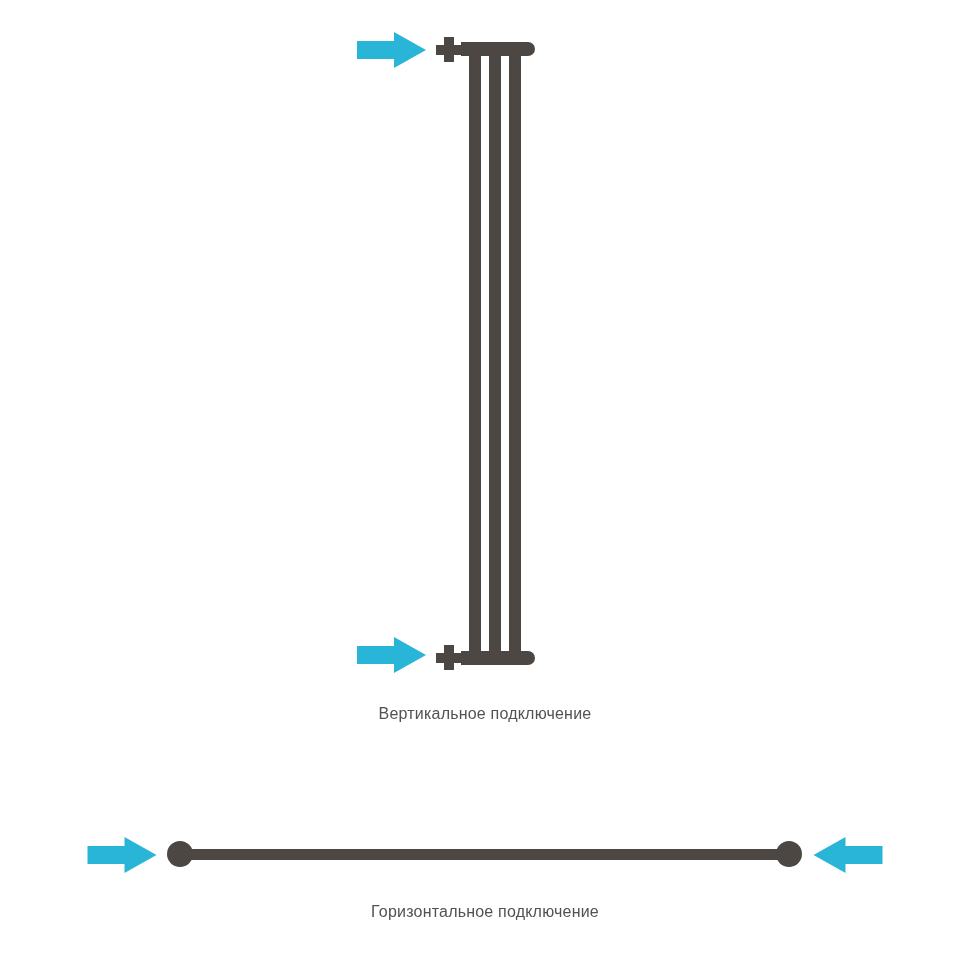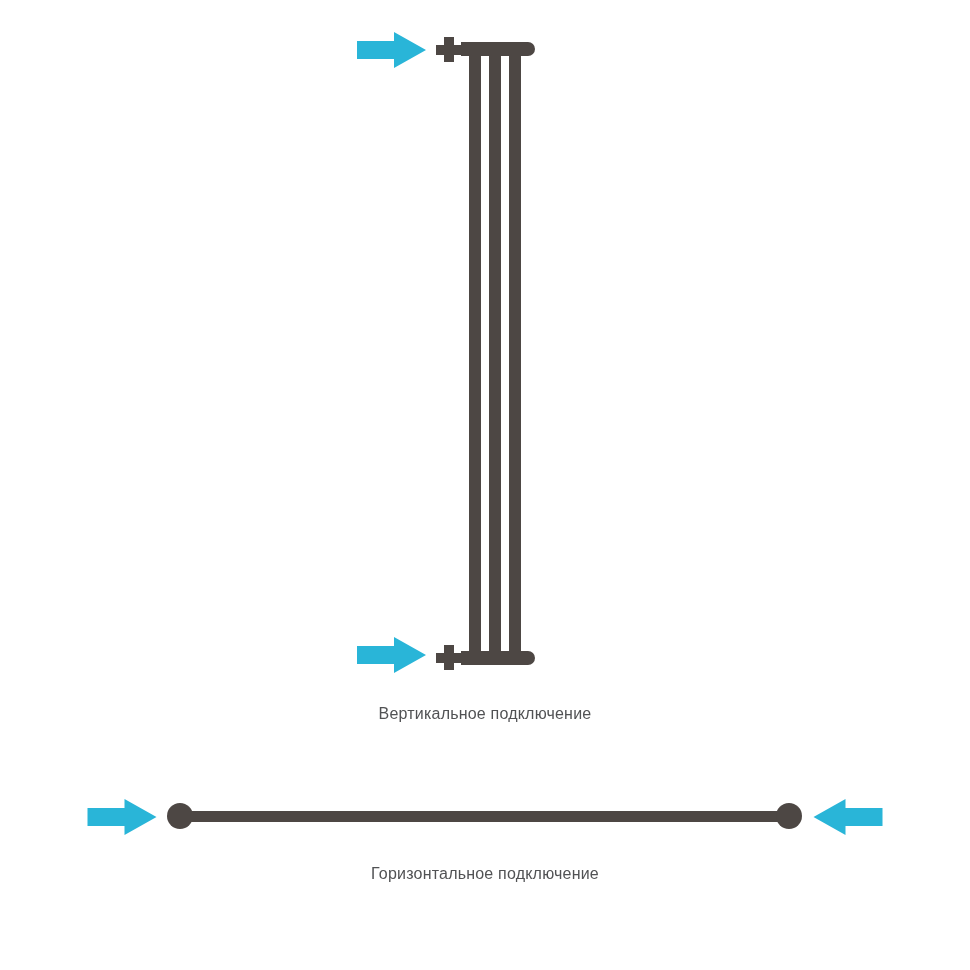--- a/index.html
+++ b/index.html
@@ -62,21 +62,21 @@
     <div class="pipe-rect" style="left:444px;top:645px;width:10px;height:25px;"></div>
     <div class="pipe-rect" style="left:454px;top:653px;width:10px;height:10px;"></div>
 
     <svg class="arrow-svg" style="left:357px;top:636px;" width="70" height="38" viewBox="0 0 70 38">
       <polygon points="0,10 37,10 37,1 69,19 37,37 37,28 0,28" fill="var(--accent)"></polygon>
     </svg>
 
     <div class="caption" style="top:701px;">Вертикальное подключение</div>
   </div>
 
-  <div class="abs" style="left:0;top:702px;width:970px;height:230px;">
+  <div class="abs" style="left:0;top:740px;width:970px;height:230px;">
 
     <svg class="arrow-svg" style="left:87px;top:96px;" width="71" height="38" viewBox="0 0 70 38">
       <polygon points="0,10 37,10 37,1 69,19 37,37 37,28 0,28" fill="var(--accent)"></polygon>
     </svg>
 
     <div class="round-dot" style="left:167px;top:101px;"></div>
     <div class="pipe-rect" style="left:180px;top:109px;width:609px;height:11px;"></div>
     <div class="round-dot" style="left:776px;top:101px;"></div>
 
     <svg class="arrow-svg" style="left:812px;top:96px;" width="71" height="38" viewBox="0 0 70 38">

